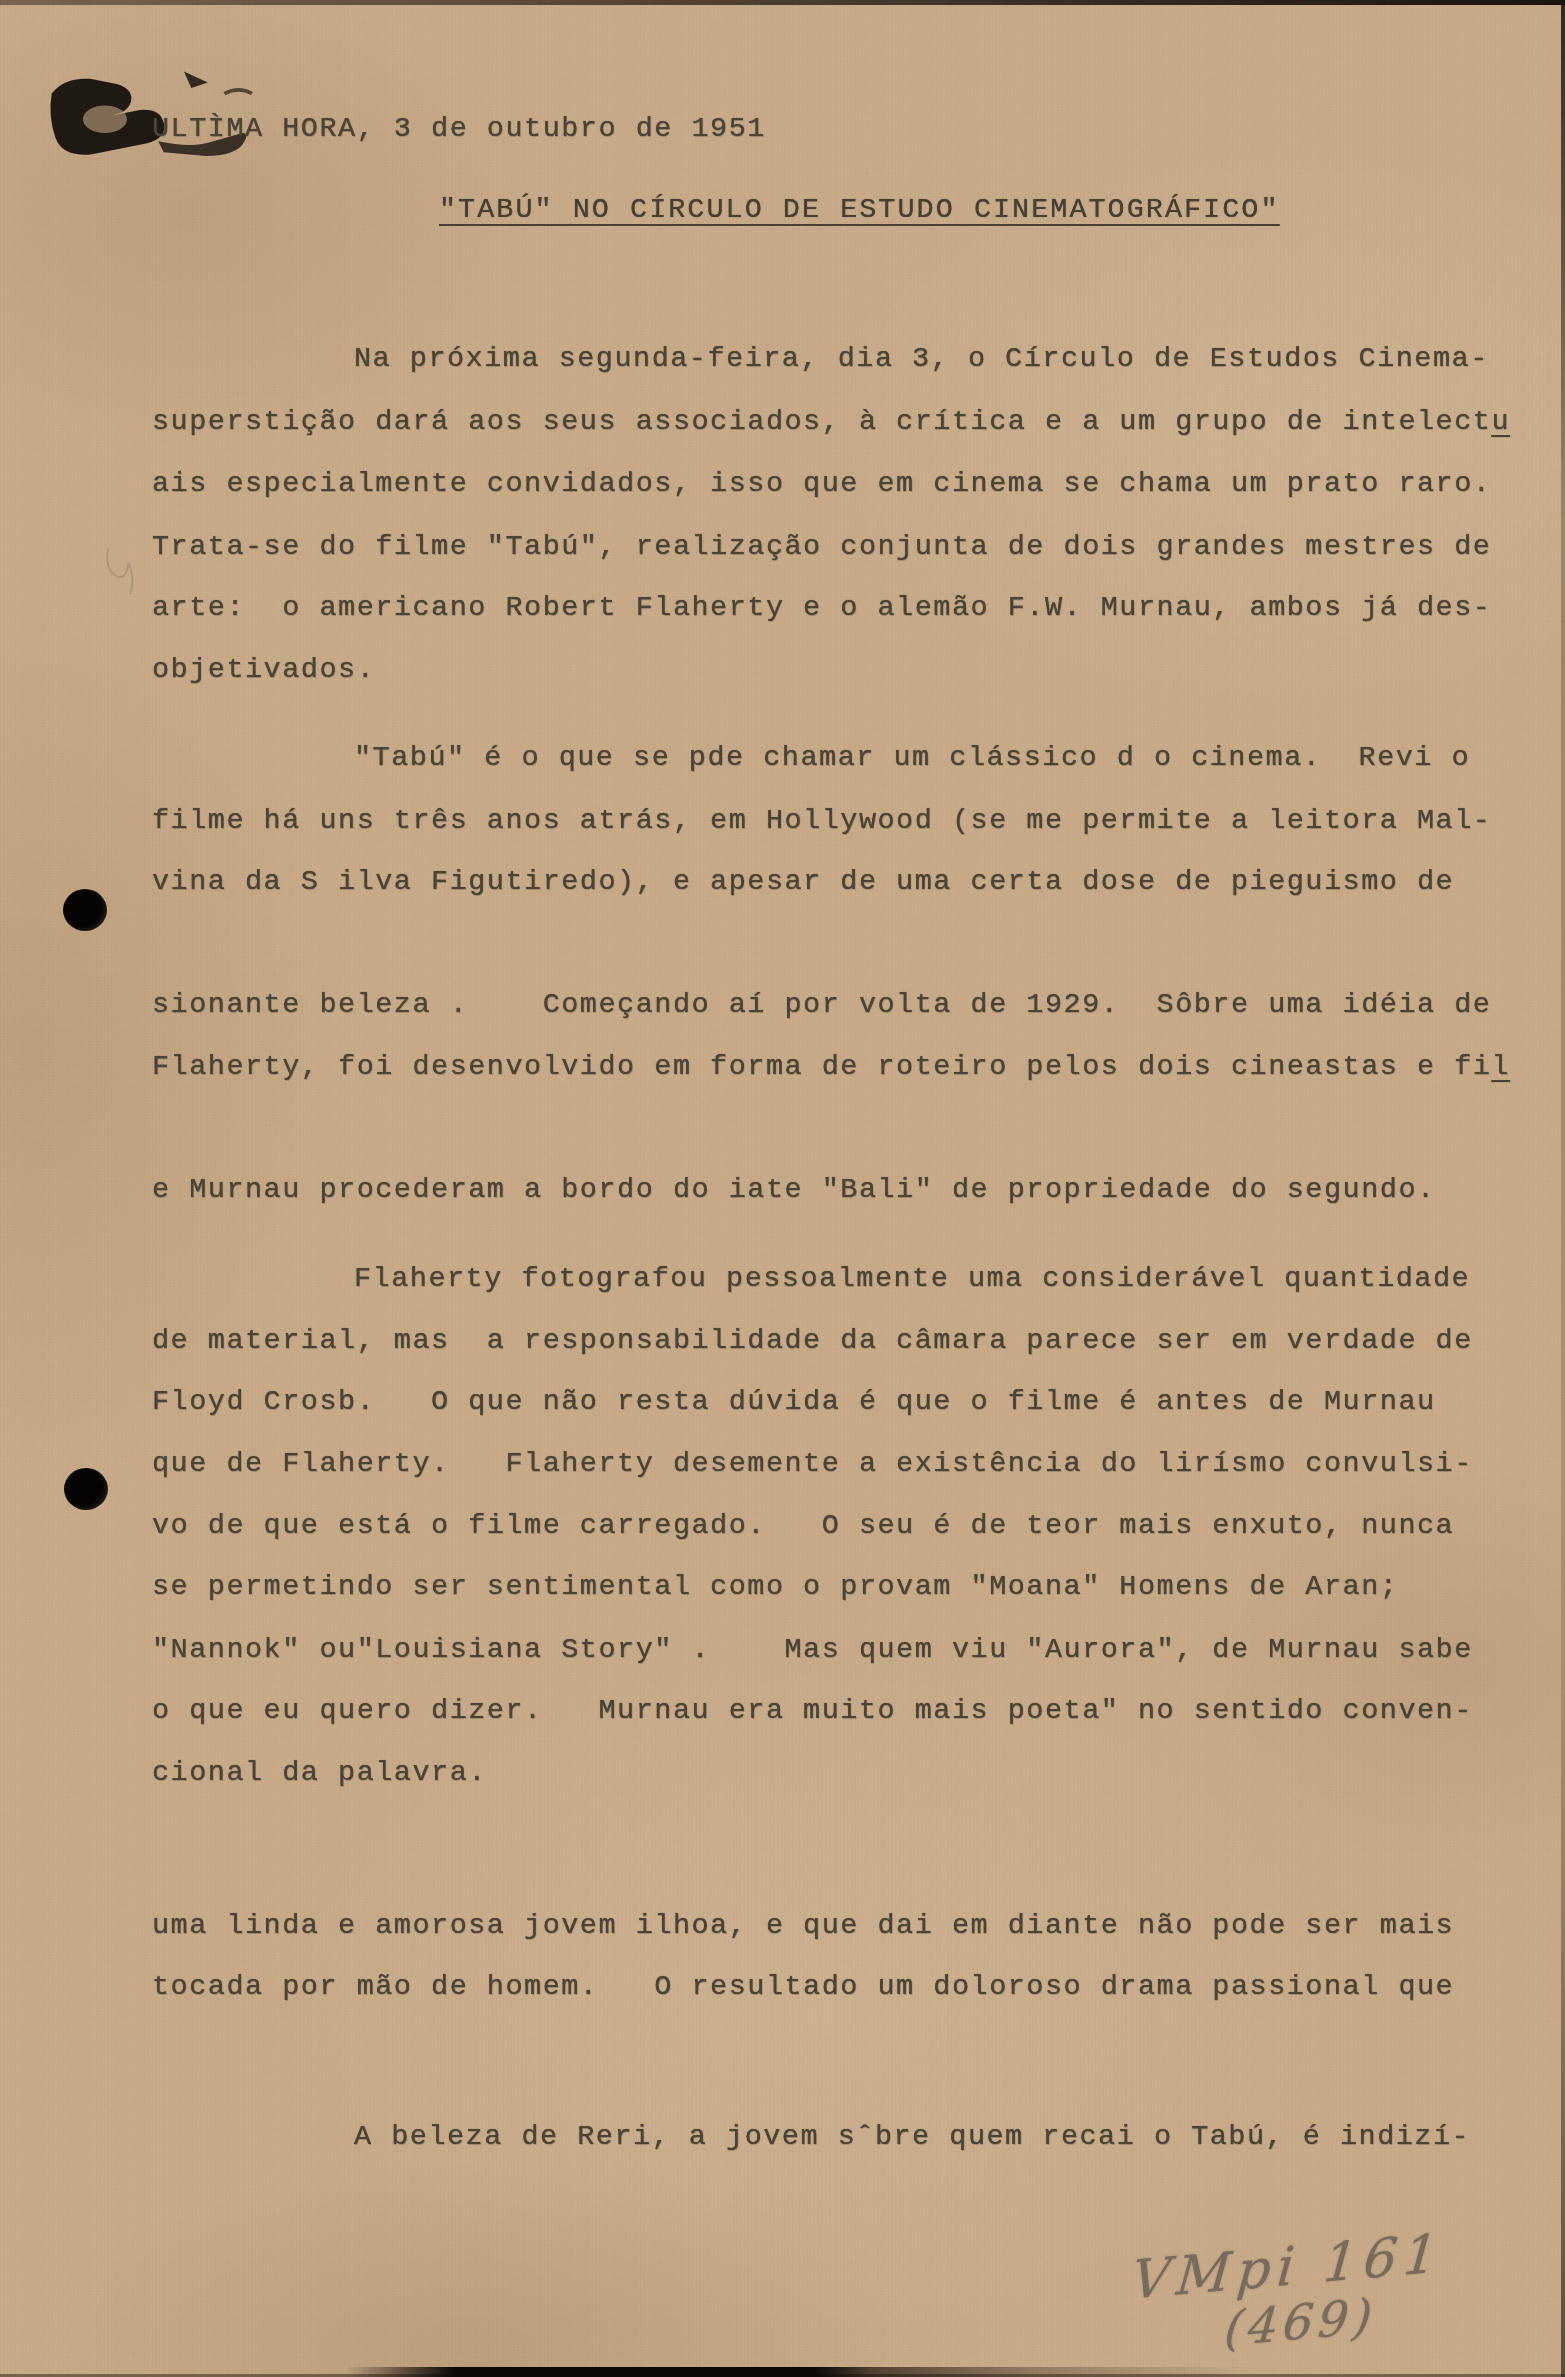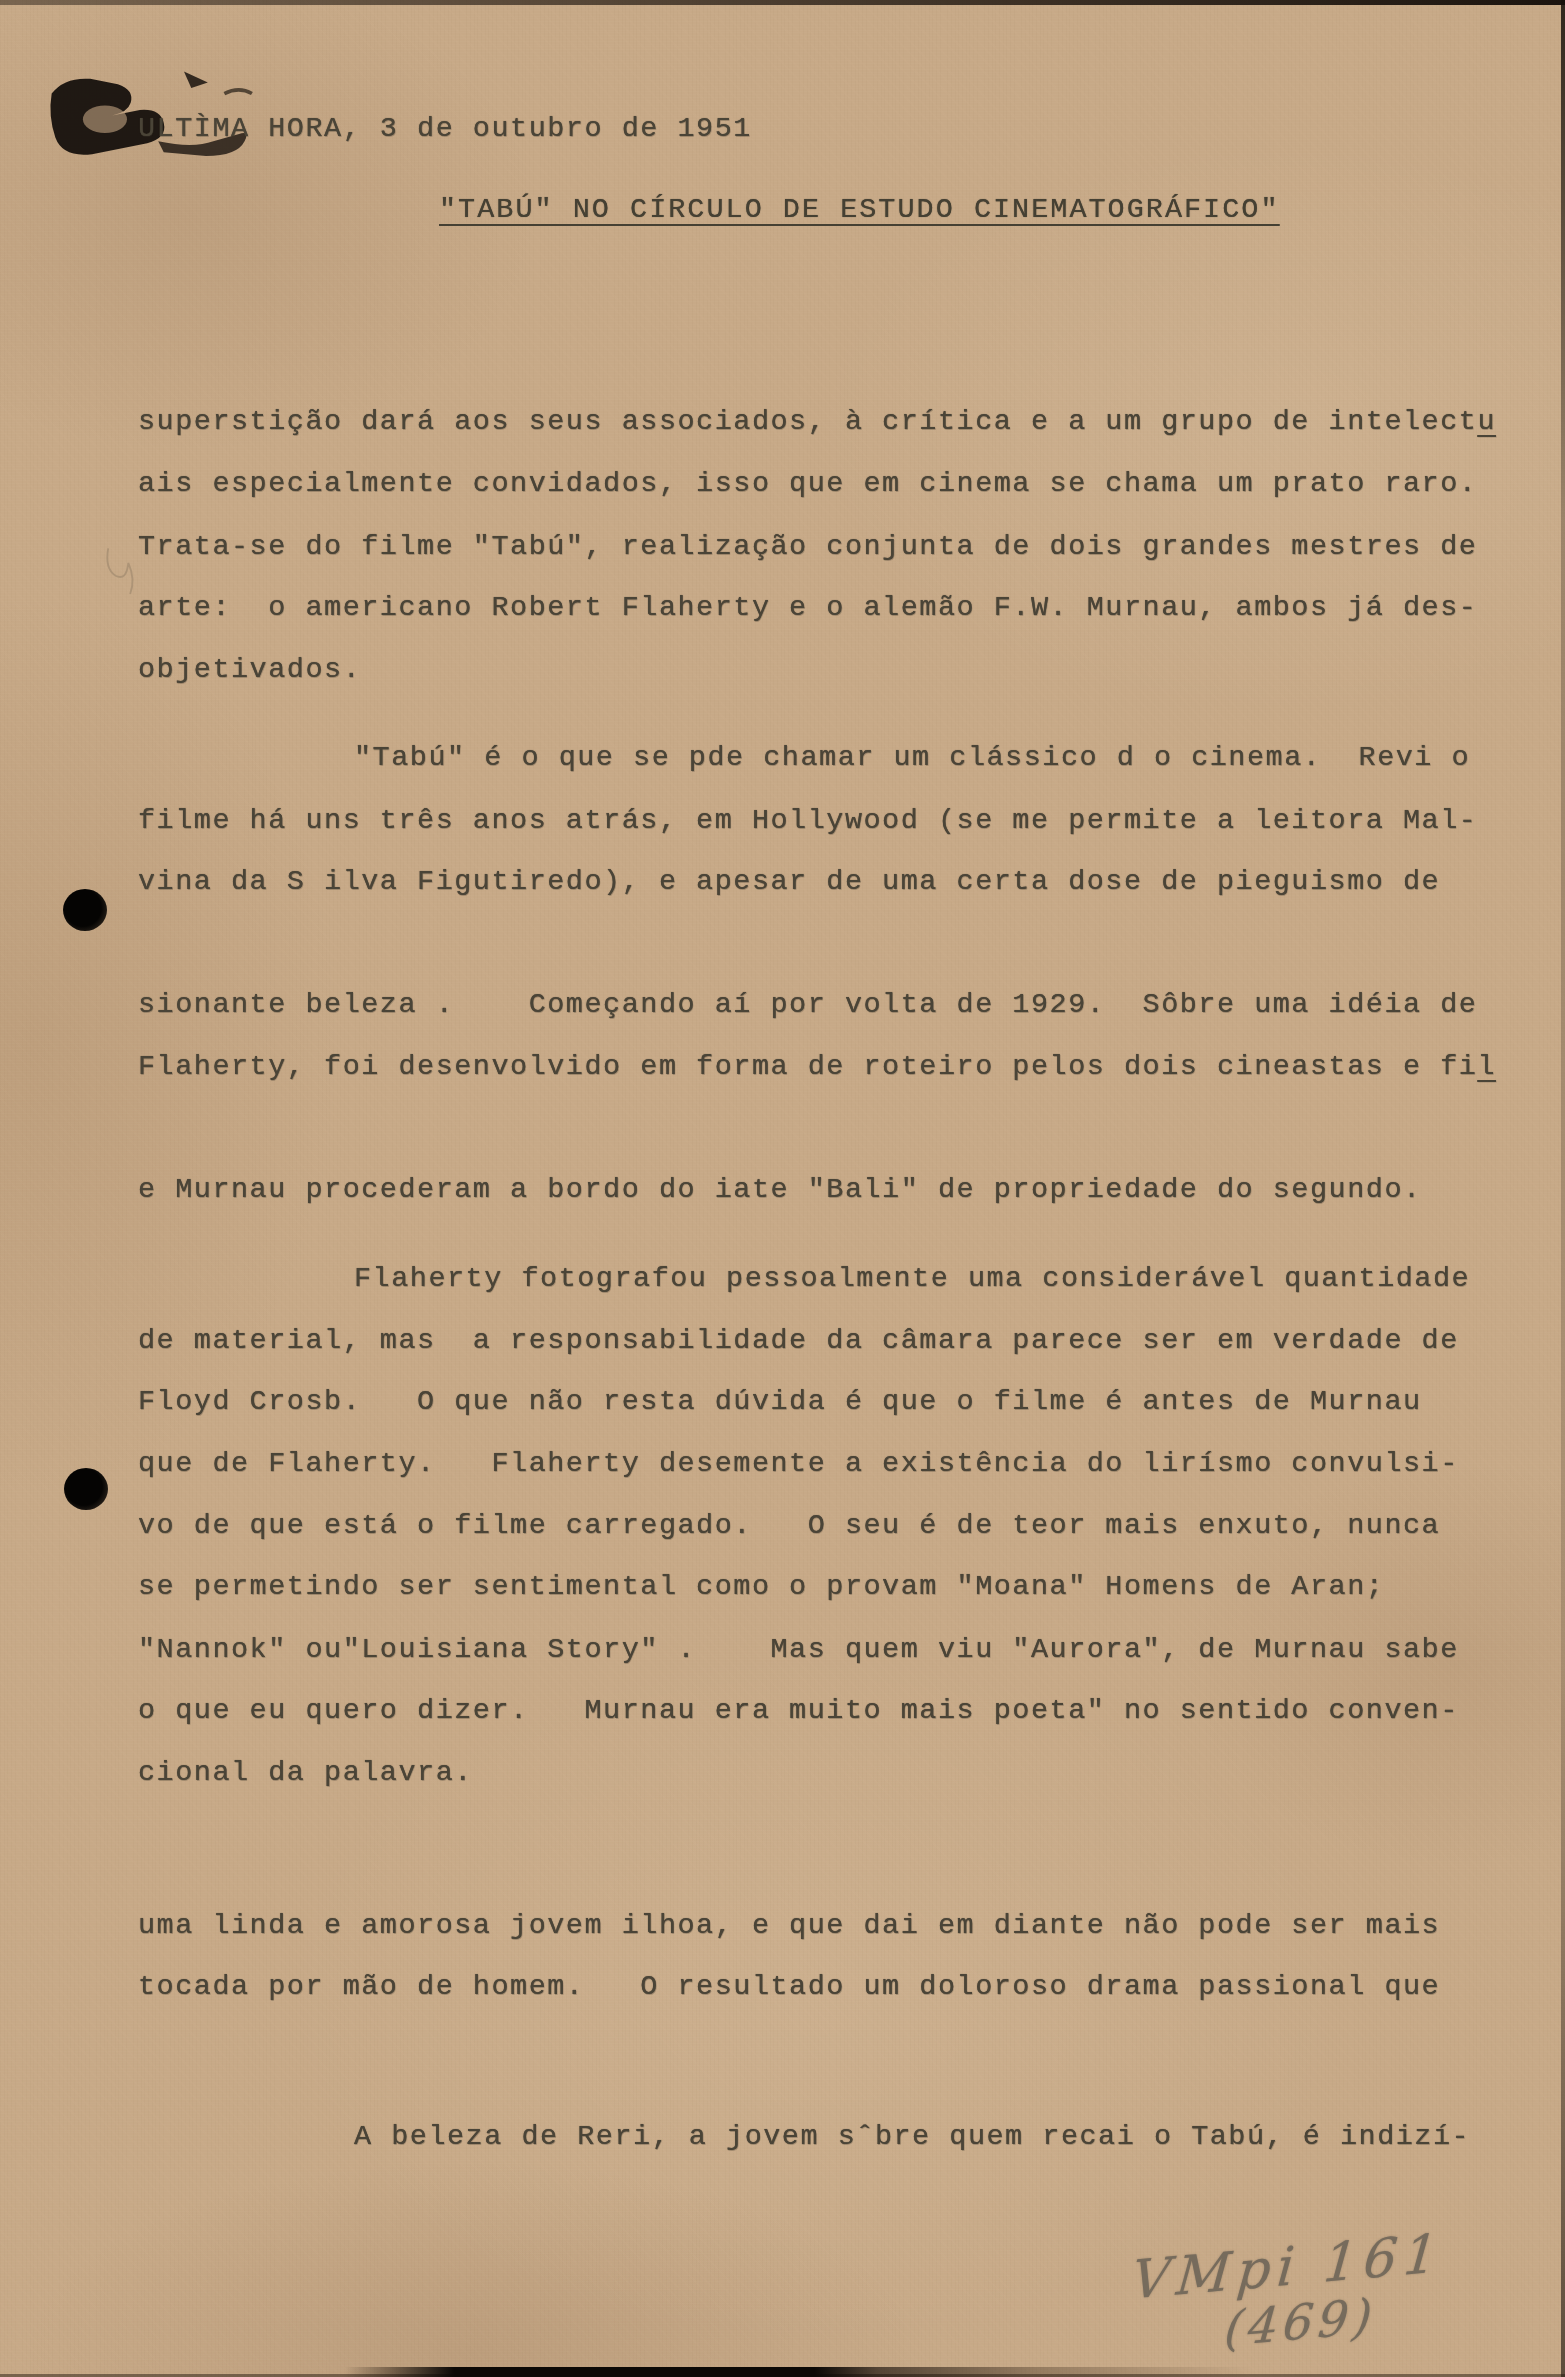--- a/index.html
+++ b/index.html
@@ -28,21 +28,21 @@
   }
   .edge-top{position:absolute;top:0;left:0;width:100%;height:4.6px;
     background:linear-gradient(90deg, rgba(26,18,12,.45), rgba(26,18,12,.75) 55%, rgba(18,12,8,.95));}
   .edge-right{position:absolute;top:0;right:0;width:5.5px;height:100%;
     background:linear-gradient(180deg, rgba(22,15,10,.85), rgba(22,15,10,.25) 22%, rgba(22,15,10,.15) 70%, rgba(22,15,10,.6));}
   .edge-bottom{position:absolute;bottom:0;left:0;width:100%;height:10px;
     background:linear-gradient(90deg, transparent 0 22%, rgba(30,20,12,.45) 25%, #0c0906 29% 52%, rgba(22,14,9,.65) 56%, rgba(52,36,22,.35) 66%, transparent 80%);}
   .edge-bottom-line{position:absolute;bottom:0;left:0;width:100%;height:2.8px;background:rgba(40,28,17,.5);}
 
   .tl{
-    position:absolute;left:138px;
+    position:absolute;left:152px;
     font-size:28.5px;letter-spacing:1.5px;white-space:pre;
     color:#4a4437;
     text-shadow:0 0 0.9px rgba(66,60,48,.85), 0.6px 0.6px 0 rgba(66,60,48,.25);
   }
   .tl.ind{left:354px;}
   .cu{text-decoration:underline;text-underline-offset:5.5px;text-decoration-thickness:1.8px;}
   .doc-header{top:112px;}
   .doc-title{
     position:absolute;left:439px;top:193px;
     font-size:28.5px;letter-spacing:2px;white-space:pre;color:#454033;
@@ -90,20 +90,21 @@
   <svg class="pencil-vmark" viewBox="0 0 60 70">
     <path d="M10,8 q-4,22 8,30 q12,6 14,-14 M32,24 q8,18 2,34" stroke="#9b866b" stroke-width="2" fill="none" opacity="0.6"></path>
   </svg>
 
   <div class="hole hole1"></div>
   <div class="hole hole2"></div>
 
   <div class="tl doc-header"><span>ULTÌMA HORA, 3 de outubro de 1951</span></div>
   <div class="doc-title"><span>"TABÚ" NO CÍRCULO DE ESTUDO CINEMATOGRÁFICO"</span></div>
 
+  <div class="tl ind" style="top:342px"><span>Na próxima segunda-feira, dia 3, o Círculo de Estudos Cinema-</span><span class="cu"></span></div>
   <div class="tl" style="top:405px"><span>superstição dará aos seus associados, à crítica e a um grupo de intelect</span><span class="cu">u</span></div>
   <div class="tl" style="top:467px"><span>ais especialmente convidados, isso que em cinema se chama um prato raro.</span><span class="cu"></span></div>
   <div class="tl" style="top:530px"><span>Trata-se do filme "Tabú", realização conjunta de dois grandes mestres de</span><span class="cu"></span></div>
   <div class="tl" style="top:591px"><span>arte:  o americano Robert Flaherty e o alemão F.W. Murnau, ambos já des-</span><span class="cu"></span></div>
   <div class="tl" style="top:653px"><span>objetivados.</span><span class="cu"></span></div>
 
   <div class="tl ind" style="top:741px"><span>"Tabú" é o que se pde chamar um clássico d o cinema.  Revi o</span><span class="cu"></span></div>
   <div class="tl" style="top:804px"><span>filme há uns três anos atrás, em Hollywood (se me permite a leitora Mal-</span><span class="cu"></span></div>
   <div class="tl" style="top:865px"><span>vina da S ilva Figutiredo), e apesar de uma certa dose de pieguismo de</span><span class="cu"></span></div>
   <div class="tl" style="top:988px"><span>sionante beleza .    Começando aí por volta de 1929.  Sôbre uma idéia de</span><span class="cu"></span></div>

